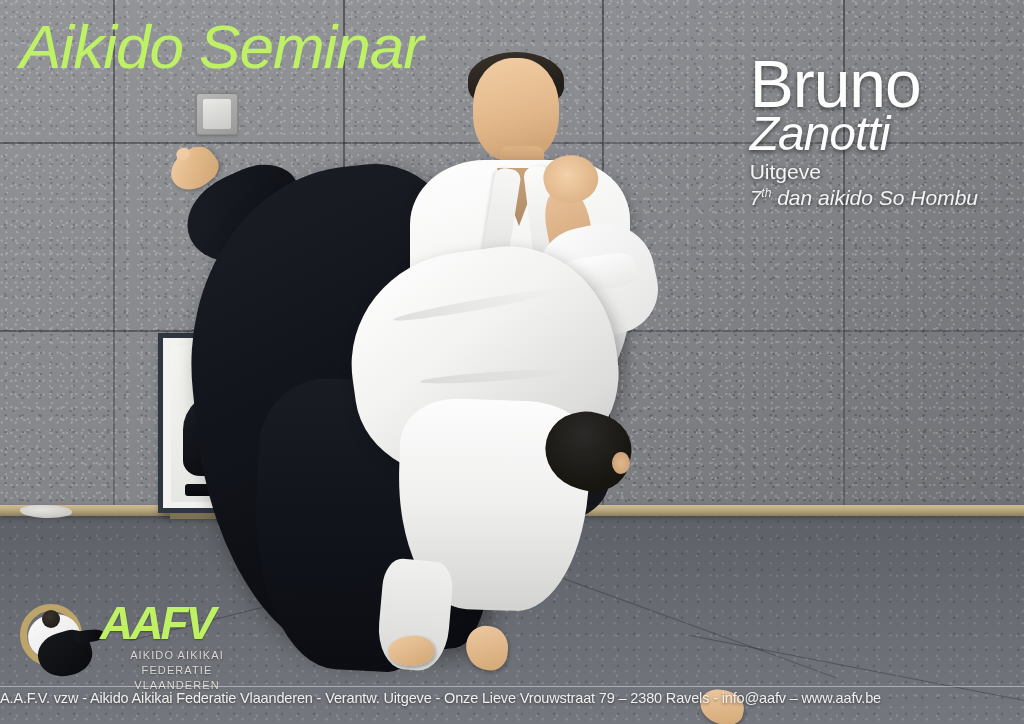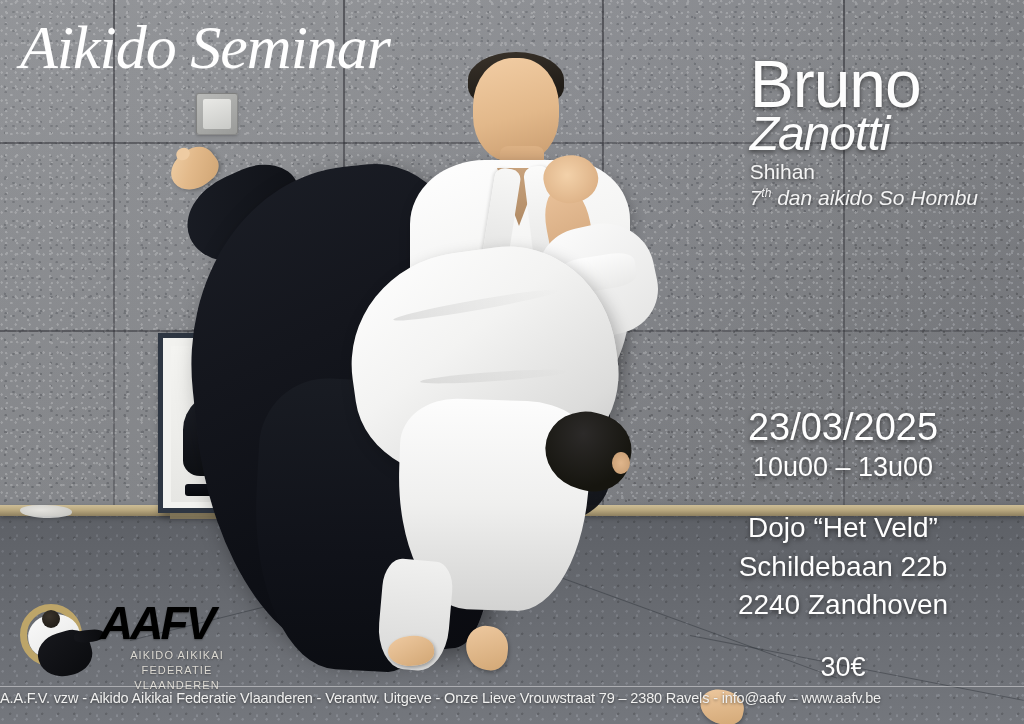--- a/index.html
+++ b/index.html
@@ -250,22 +250,22 @@
   .nage-hakama{
     position:absolute;left:430px;top:372px;width:180px;height:150px;
     background:linear-gradient(175deg,#1a1d24,#0d0f14);
     border-radius:20% 24% 30% 34%;opacity:.96;
   }
 
   
   .title{
     position:absolute;left:20px;top:16px;
     font-style:italic;font-weight:400;font-size:62px;letter-spacing:-1px;
-    color:#ffffff;line-height:1;
-    font-family:Liberation Serif, serif;
+    color:#bef264;line-height:1;
+    font-family:Liberation Sans, sans-serif;
     text-shadow:0 1px 1px rgba(255,255,255,.10);
   }
 
   .name-block{position:absolute;right:46px;top:54px;text-align:left;color:#fff;}
   .name-first{
     font-size:66px;line-height:.92;font-weight:400;letter-spacing:-1px;
     color:#fdfdfd;text-shadow:0 2px 5px rgba(0,0,0,.55);
     display:block;
   }
   .name-last{
@@ -323,21 +323,21 @@
     border-radius:46% 36% 44% 52%;transform:rotate(-16deg);
   }
   .lm-tail{
     position:absolute;left:60px;top:30px;width:30px;height:12px;
     background:linear-gradient(90deg,#15161b,#0a0b0e);
     border-radius:40%;transform:rotate(-6deg);
   }
   .logo-word{
     position:absolute;left:86px;top:2px;
     font-size:46px;font-weight:700;font-style:italic;letter-spacing:-3px;
-    color:#000000;line-height:1;
+    color:#bef264;line-height:1;
     text-shadow:0 1px 2px rgba(0,0,0,.35);
   }
   .logo-sub{
     position:absolute;left:88px;top:50px;width:150px;text-align:center;
     font-size:11px;letter-spacing:1.1px;color:#dcd9d2;line-height:1.35;
     text-shadow:0 1px 2px rgba(0,0,0,.4);
   }
   .logo-sub span{display:block;}
 
   
@@ -425,34 +425,24 @@
     <div class="bare-foot f1"></div>
     <div class="bare-foot f2"></div>
     <div class="bare-foot f3"></div>
   </div>
 
   <div class="title">Aikido Seminar</div>
 
   <div class="name-block">
     <span class="name-first">Bruno</span>
     <span class="name-last">Zanotti</span>
-    <span class="rank-title">Shihan</span>
+    <span class="rank-title">Uitgeve</span>
     <span class="rank-line"><span>7</span><sup>th</sup><span> dan aikido So Hombu</span></span>
   </div>
 
-  <div class="info-block">
-    <span class="date">23/03/2025</span>
-    <span class="time">10u00 – 13u00</span>
-    <span class="venue">
-      <span style="display:block">Dojo “Het Veld”</span>
-      <span style="display:block">Schildebaan 22b</span>
-      <span style="display:block">2240 Zandhoven</span>
-    </span>
-    <span class="price">30€</span>
-  </div>
 
   <div class="logo">
     <div class="logo-mark">
       <div class="lm-ring"></div>
       <div class="lm-white"></div>
       <div class="lm-head"></div>
       <div class="lm-black"></div>
       <div class="lm-tail"></div>
     </div>
     <div class="logo-word">AAFV</div>

